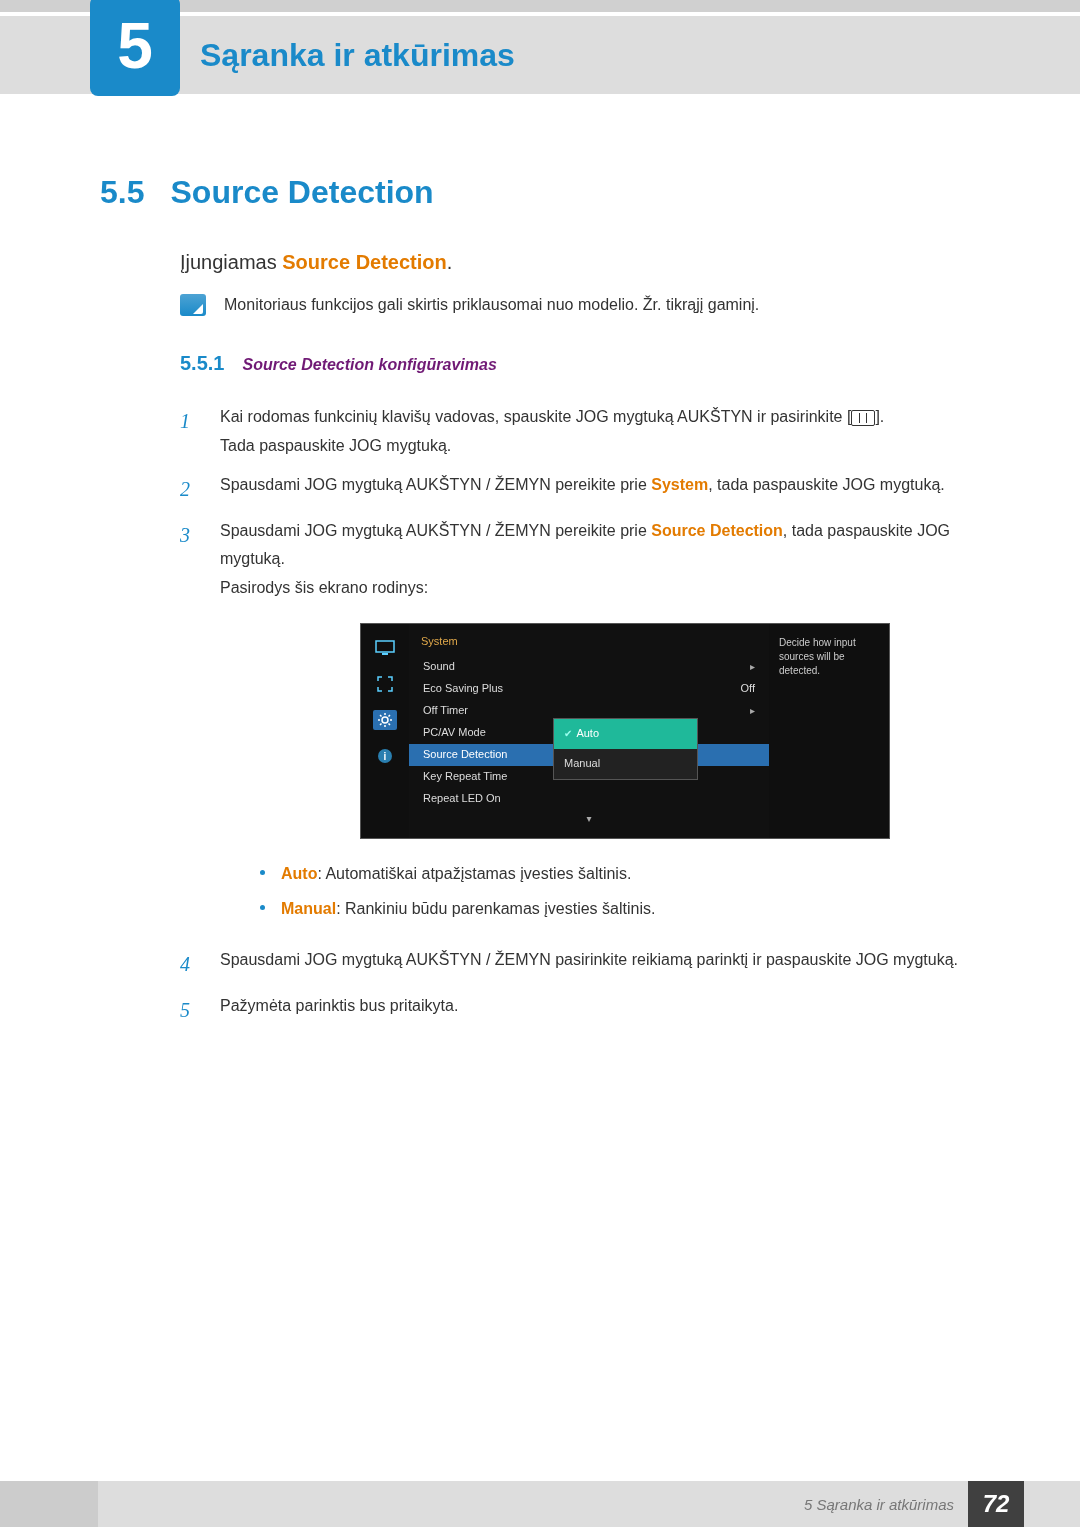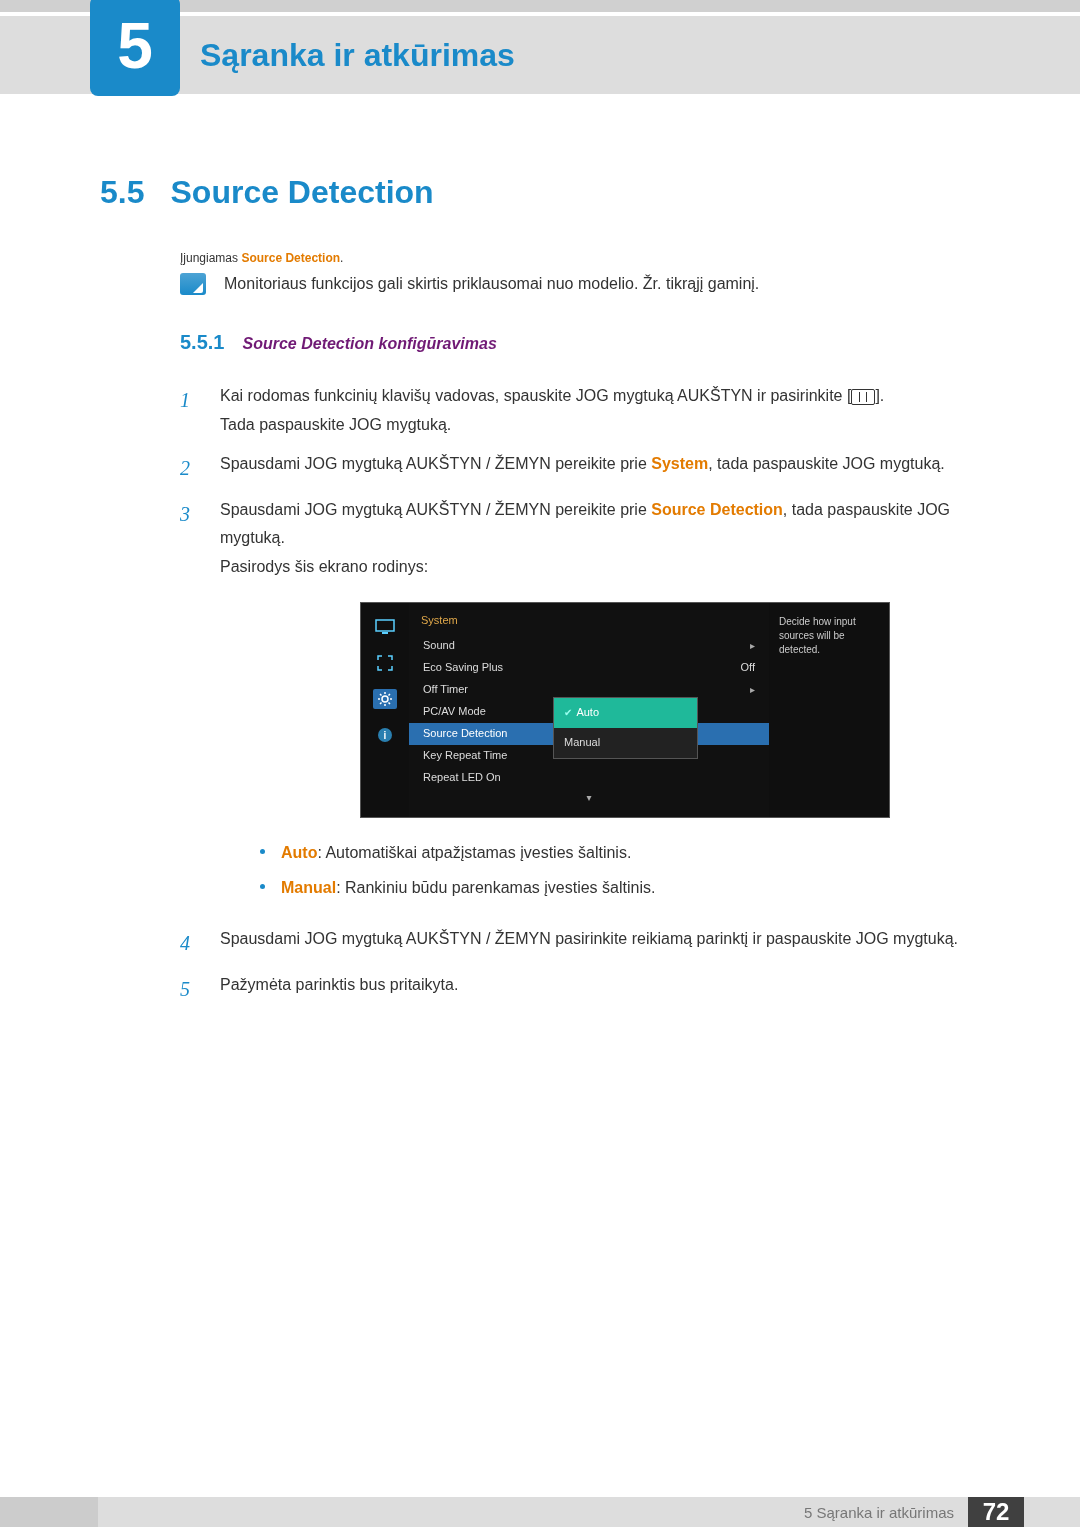--- a/index.html
+++ b/index.html
@@ -58,22 +58,22 @@
     font-size: 32px;
     font-weight: 600;
   }
   .section-title {
     color: #1a8ac9;
     font-size: 32px;
     font-weight: 600;
   }
   .intro-line {
     margin-left: 80px;
-    font-size: 12px;
-    margin-bottom: 8px;
+    font-size: 20px;
+    margin-bottom: 20px;
   }
   .orange { color: #e37b00; font-weight: 600; }
   .note-row {
     display: flex;
     align-items: center;
     gap: 18px;
     margin-left: 80px;
     margin-bottom: 36px;
   }
   .note-icon {
@@ -232,22 +232,23 @@
   }
   .osd-down {
     text-align: center;
     color: #aaa;
     font-size: 10px;
   }
   
   .footer {
     position: absolute;
     bottom: 0; left: 0; right: 0;
-    height: 30px;
-    display: flex;
+    height: 46px;
+    display: flex;
+    font-style: italic;
   }
   .footer-left {
     width: 98px;
     background: #ccc;
   }
   .footer-mid {
     flex: 1;
     background: #ddd;
     display: flex;
     align-items: center;

